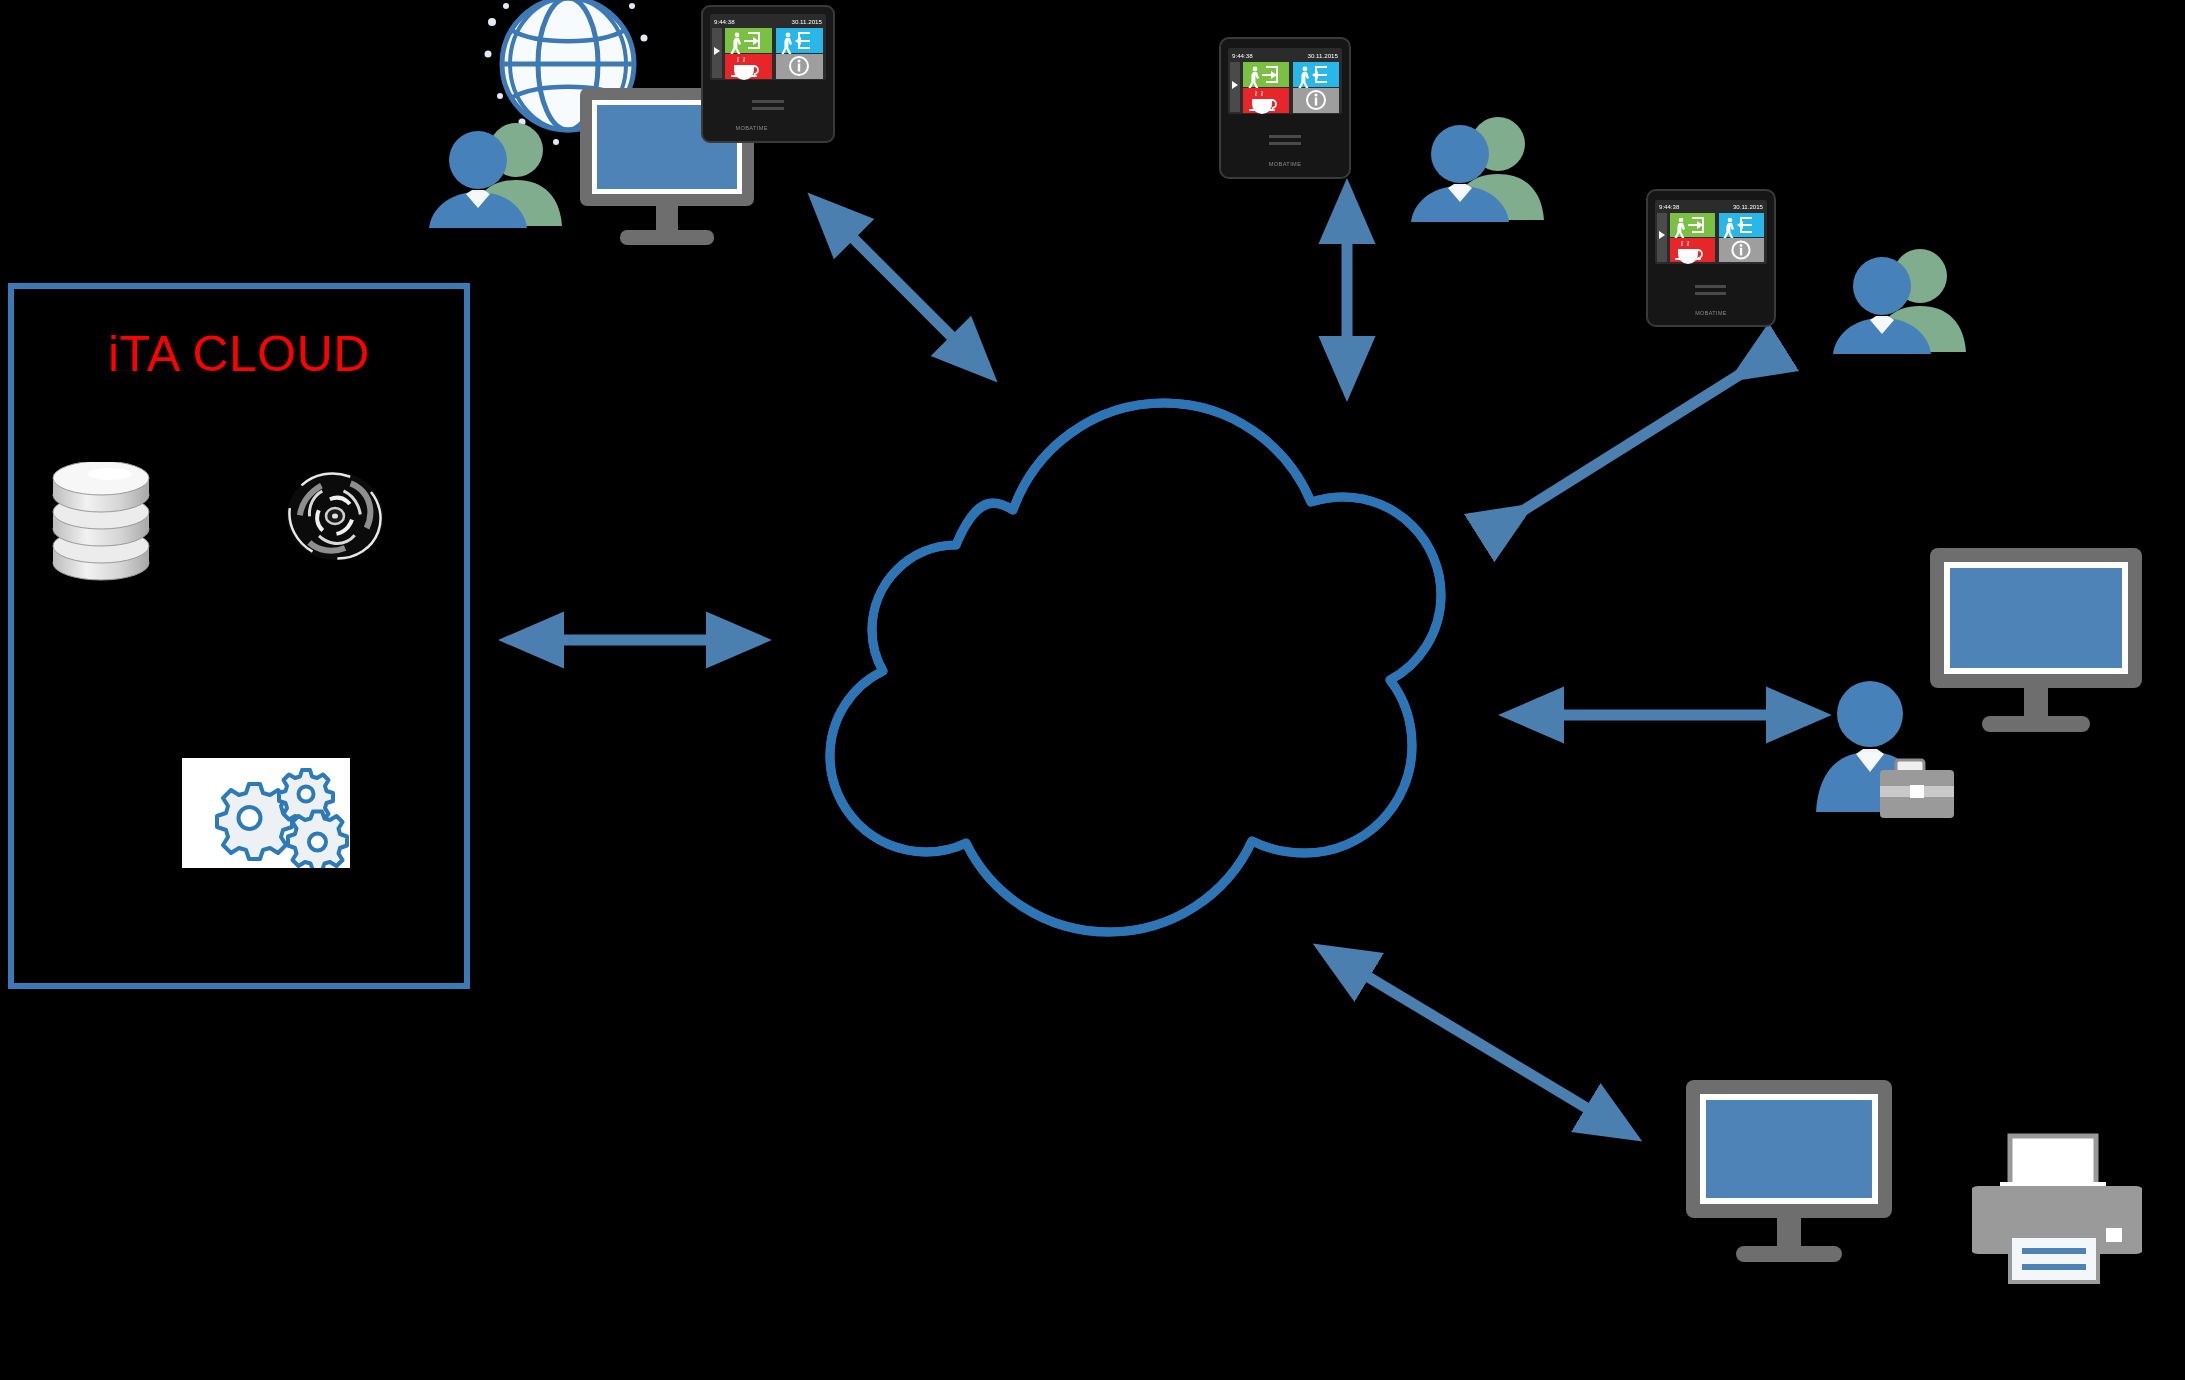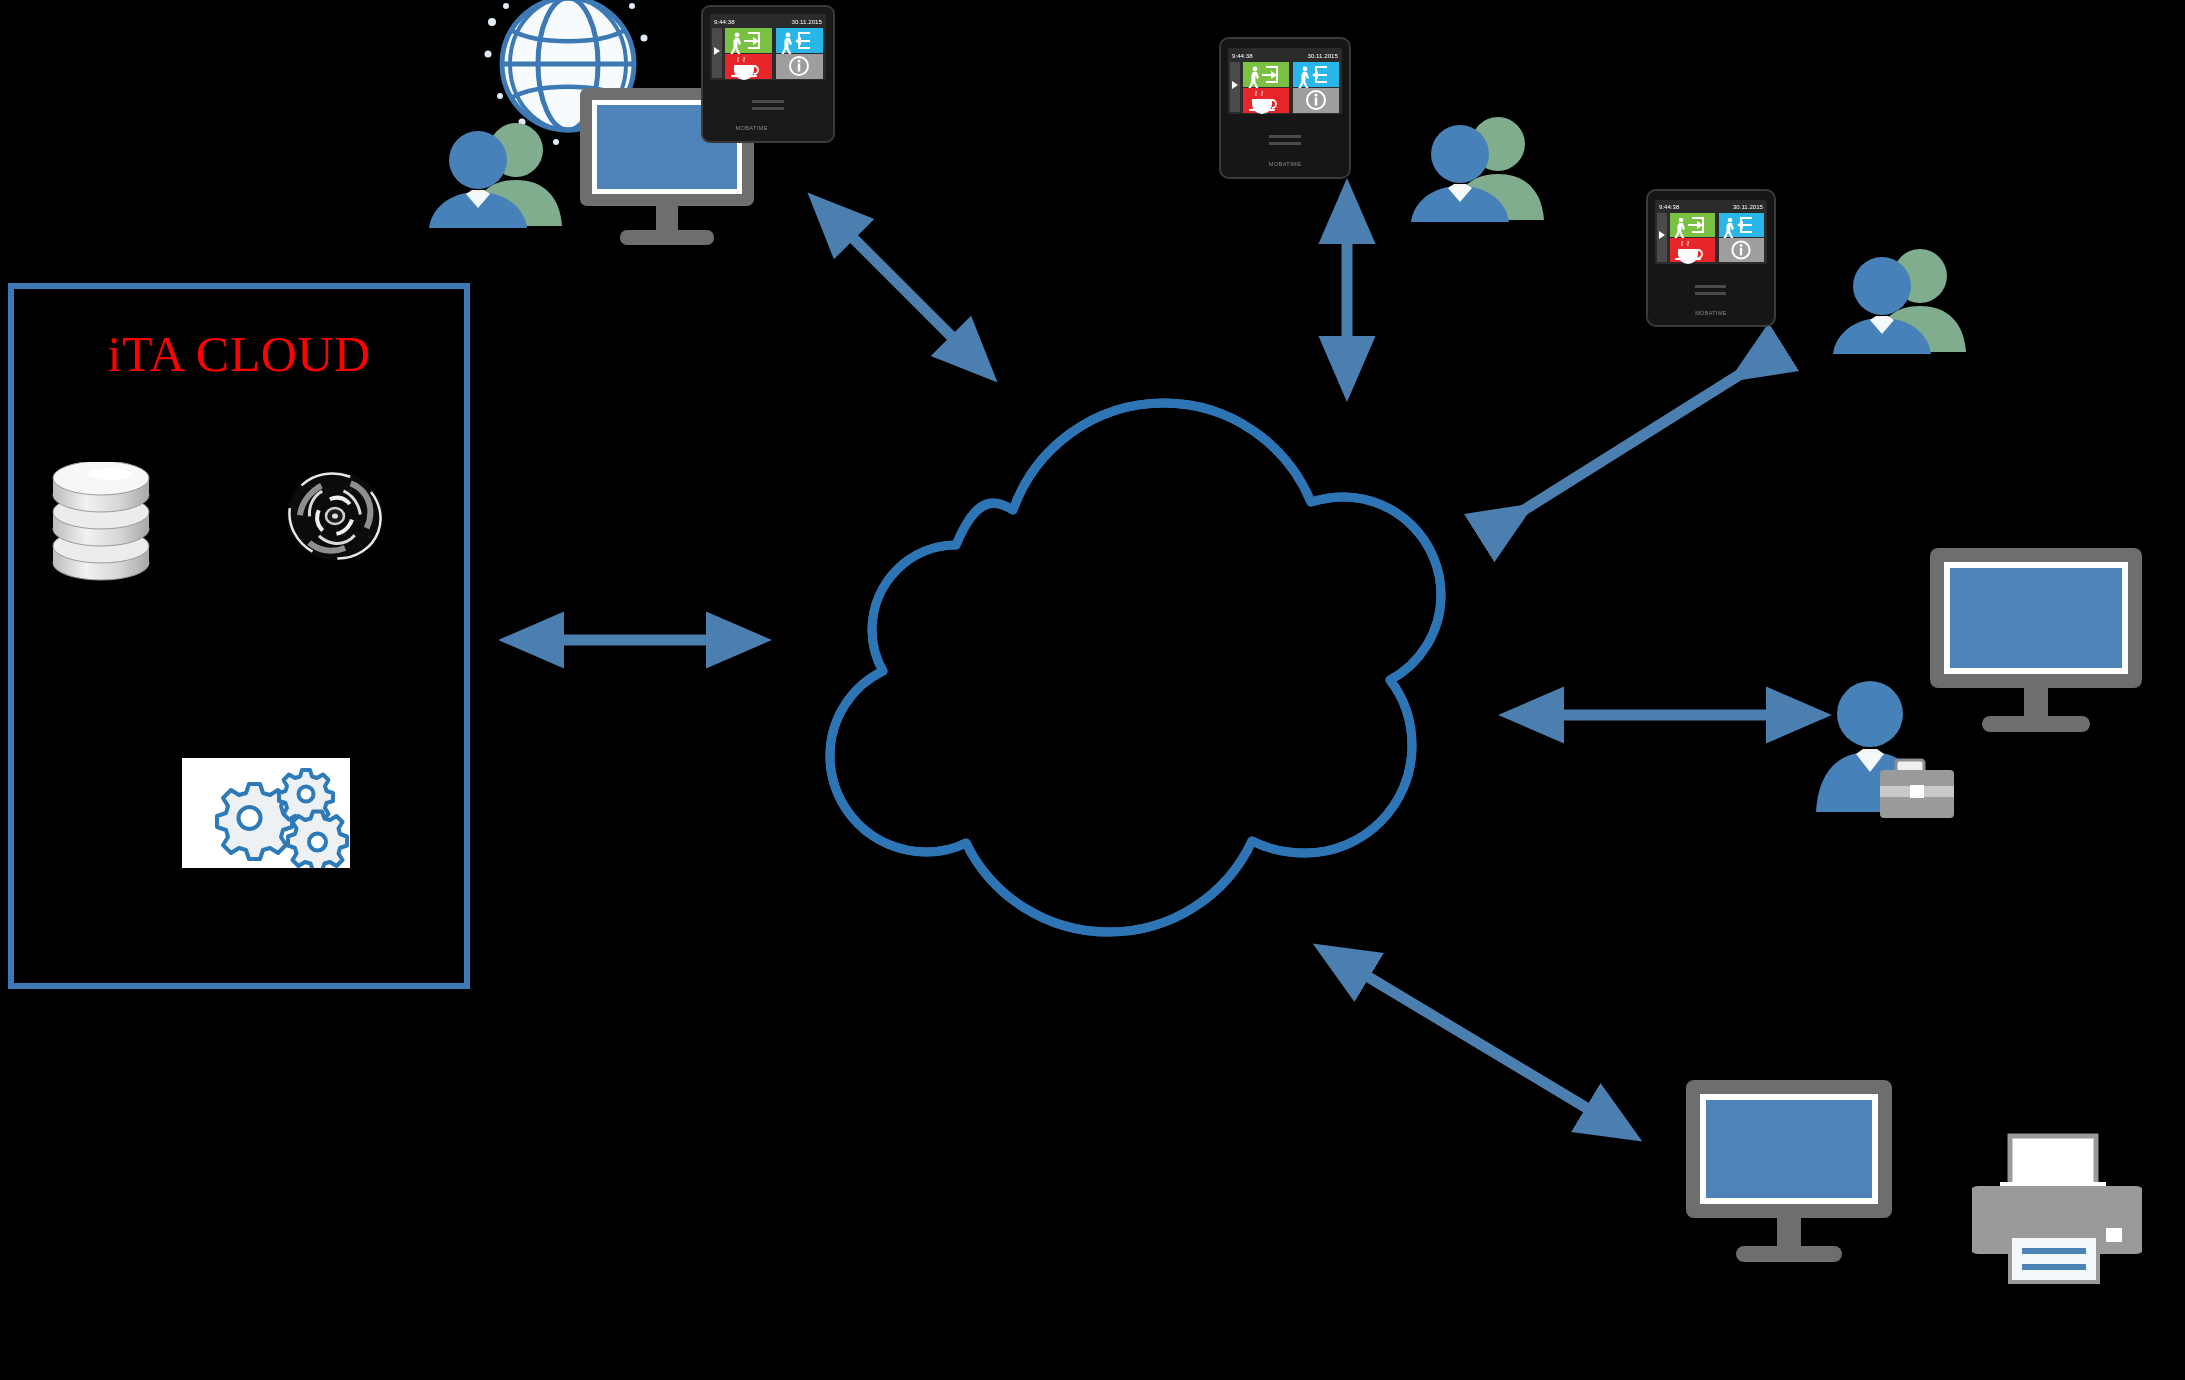--- a/index.html
+++ b/index.html
@@ -7,21 +7,21 @@
   body{width:2185px;height:1380px;position:relative;overflow:hidden;
        font-family:"Liberation Sans", sans-serif;}
   #stage{position:absolute;left:0;top:0;width:2185px;height:1380px;background:#000;}
   .abs{position:absolute;}
 
   
   #cloud-box{left:8px;top:283px;width:462px;height:706px;
              border:6px solid #3d79b4;background:#000;box-sizing:border-box;}
   #cloud-box-title{position:absolute;left:0;top:36px;width:100%;text-align:center;
              color:#ff0000;font-size:50px;letter-spacing:0.5px;
-             font-family:Liberation Serif, serif;}
+             font-family:Liberation Sans, sans-serif;}
 
   
   #db-icon{left:48px;top:462px;width:106px;height:130px;}
   
   #disc-icon{left:285px;top:470px;width:100px;height:92px;}
   
   #gears-panel{left:182px;top:758px;width:168px;height:110px;background:#ffffff;}
 
   
   #main-cloud{left:760px;top:300px;width:800px;height:650px;}

